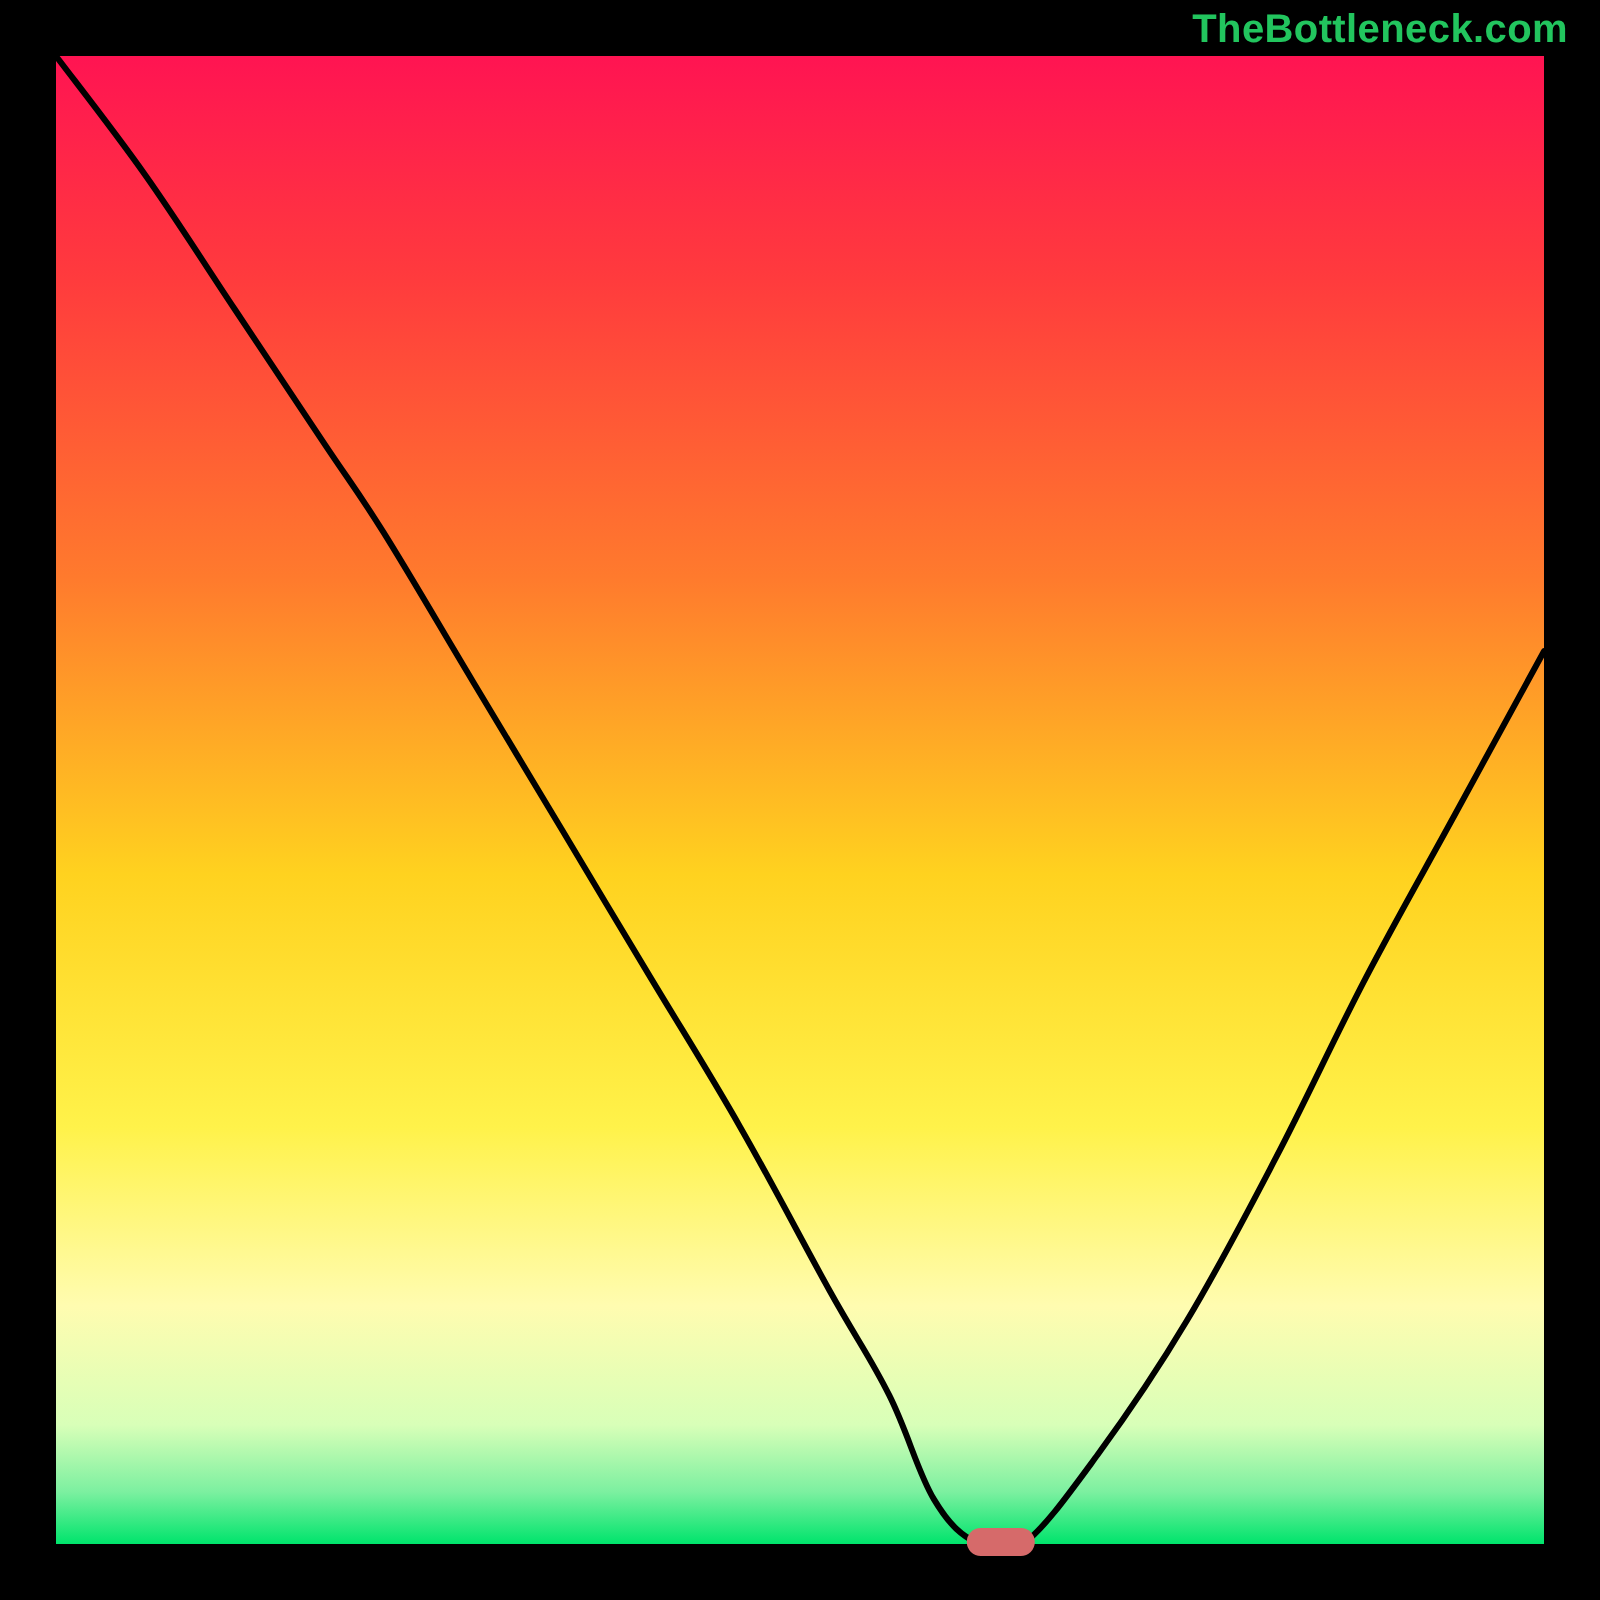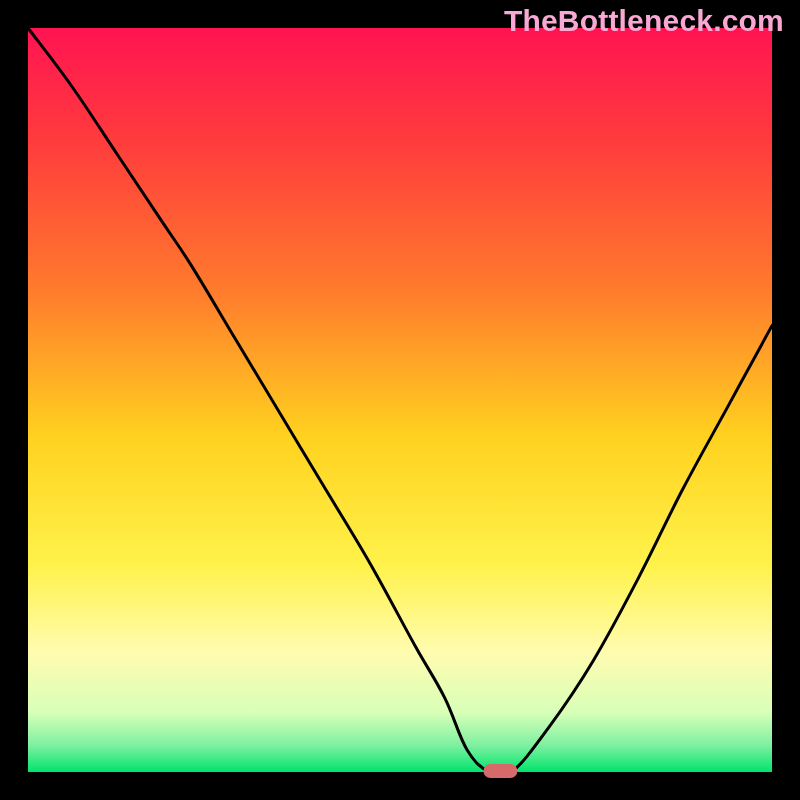--- a/index.html
+++ b/index.html
@@ -14,23 +14,23 @@
     position: relative;
     width: 800px;
     height: 800px;
     background: #000;
   }
   .watermark {
     position: absolute;
     top: 4px;
     right: 16px;
     font-family: Arial, Helvetica, sans-serif;
-    font-size: 30px;
+    font-size: 20px;
     font-weight: bold;
-    color: #f9a8d4;
+    color: #22c55e;
     letter-spacing: 0.2px;
     z-index: 3;
   }
   svg {
     position: absolute;
     top: 0;
     left: 0;
   }
 </style>
 </head>

